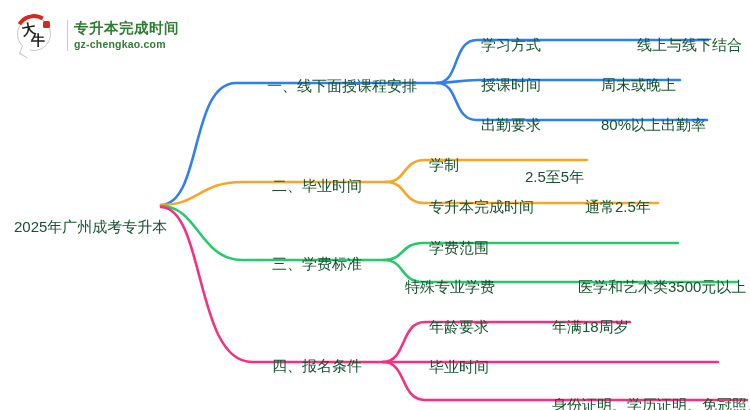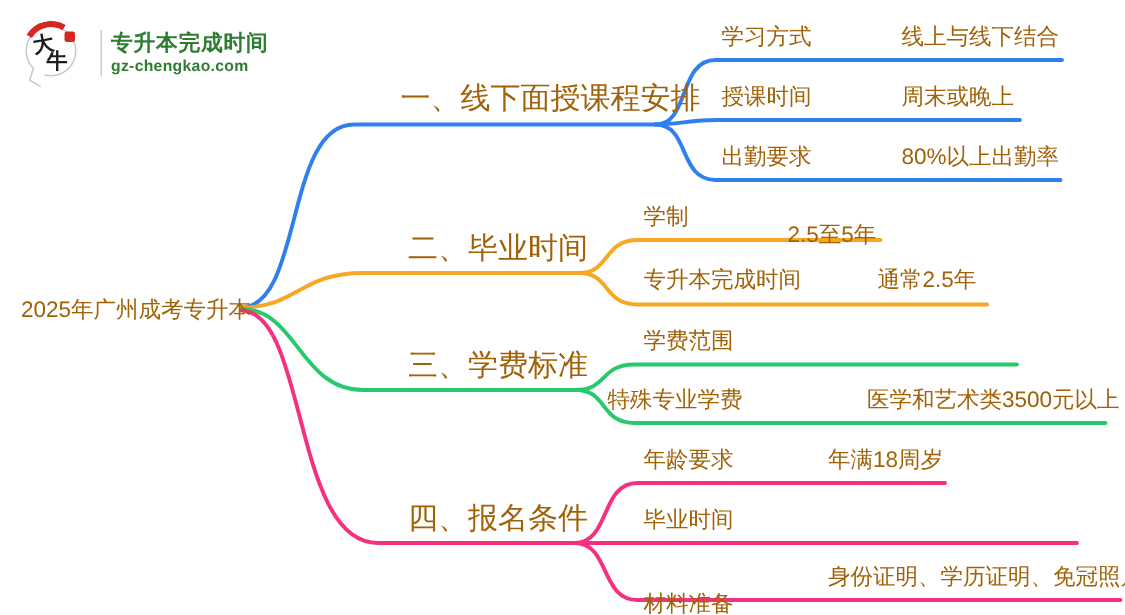--- a/index.html
+++ b/index.html
@@ -1,23 +1,23 @@
 <!DOCTYPE html>
 <html><head>
 <meta charset="utf-8">
 <style>
   html,body{margin:0;padding:0;background:#fff;}
   .page{
     position:relative;width:750px;height:410px;background:#ffffff;overflow:hidden;
     font-family:"Liberation Sans","DejaVu Sans",sans-serif;color:#333;
   }
   svg.connectors{position:absolute;left:0;top:0;}
-  .node{position:absolute;white-space:nowrap;color:#a16207;}
+  .node{position:absolute;white-space:nowrap;color:#14532d;margin-top:20px;}
   .root-node{font-size:15px;line-height:19px;text-align:center;}
-  .branch-label{font-size:20px;line-height:20px;}
+  .branch-label{font-size:15px;line-height:20px;}
   .sub-node{font-size:15px;line-height:19px;}
 
   
   .logo{position:absolute;left:14px;top:13px;width:230px;height:46px;cursor:pointer;}
   .logo-icon{position:absolute;left:0;top:0;width:44px;height:46px;}
   .bubble{position:absolute;left:3px;top:4px;width:34px;height:34px;border-radius:50%;
           border:1.5px solid #c9c9c9;background:#fff;box-sizing:border-box;}
   .cap{position:absolute;left:1px;top:1px;width:38px;height:38px;border-radius:50%;
        border:4px solid transparent;border-top-color:#d5281e;transform:rotate(-14deg);box-sizing:border-box;}
   .ch1{position:absolute;left:8px;top:8px;font-size:14px;font-weight:bold;color:#1c1c1c;transform:rotate(-10deg);}
@@ -73,21 +73,21 @@
       <path d="M 383,362 C 407,362 400,322 425,322 L 630,322"></path>
       <path d="M 383,362 C 400,362 410,362 425,362 L 718,362"></path>
       <path d="M 383,362 C 407,362 400,400 425,400 L 747,400"></path>
     </g>
   </svg>
 
   <div class="node root-node" style="left:14px;top:197px">2025年广州成考专升本</div>
 
   <div class="node branch-label" style="left:267px;top:56px">一、线下面授课程安排</div>
   <div class="node sub-node" style="left:481px;top:15px">学习方式</div>
-  <div class="node sub-node" style="left:601px;top:15px">线上与线下结合</div>
+  <div class="node sub-node" style="left:637px;top:15px">线上与线下结合</div>
   <div class="node sub-node" style="left:481px;top:55px">授课时间</div>
   <div class="node sub-node" style="left:601px;top:55px">周末或晚上</div>
   <div class="node sub-node" style="left:481px;top:95px">出勤要求</div>
   <div class="node sub-node" style="left:601px;top:95px">80%以上出勤率</div>
 
   <div class="node branch-label" style="left:272px;top:156px">二、毕业时间</div>
   <div class="node sub-node" style="left:429px;top:135px">学制</div>
   <div class="node sub-node" style="left:525px;top:147px">2.5至5年</div>
   <div class="node sub-node" style="left:429px;top:177px">专升本完成时间</div>
   <div class="node sub-node" style="left:585px;top:177px">通常2.5年</div>

